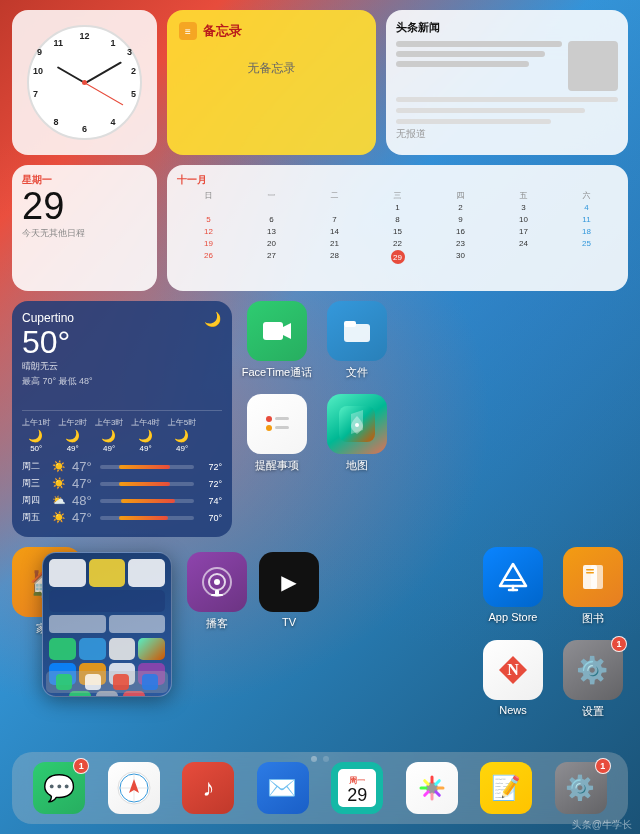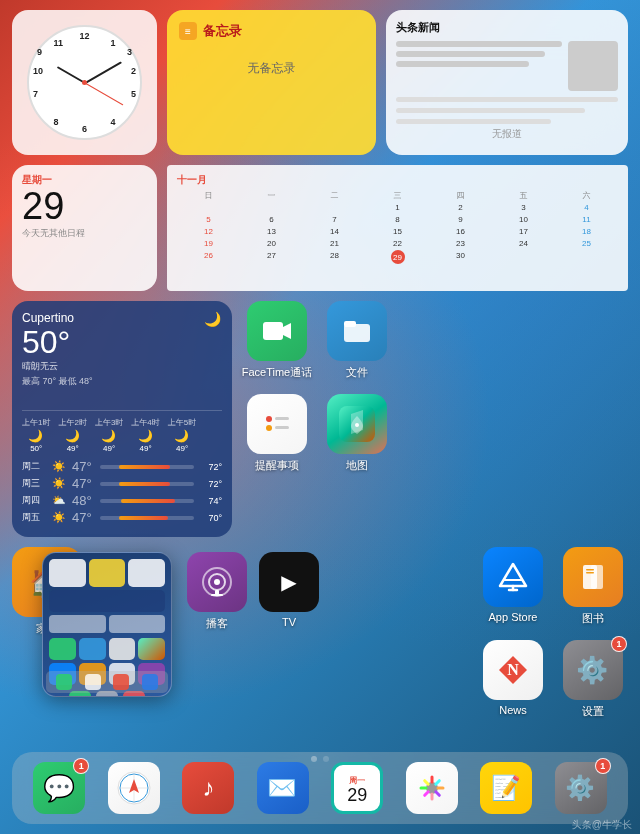--- a/index.html
+++ b/index.html
@@ -185,21 +185,21 @@
     .news-line2 {
       height: 5px;
       background: #ddd;
       border-radius: 3px;
       margin-bottom: 3px;
       margin-top: 6px;
     }
     .news-no-report {
       font-size: 10px;
       color: #999;
-      text-align: center;
+      text-align: left;
       margin-top: 2px;
     }
 
     
     .widgets-row2 {
       display: flex;
       gap: 10px;
       margin-bottom: 10px;
       height: 126px;
     }
@@ -223,21 +223,21 @@
     }
     .cal-no-event {
       font-size: 9px;
       color: #888;
       margin-top: 2px;
     }
 
     .widget-calendar-grid {
       flex: 1;
       background: rgba(255,255,255,0.88);
-      border-radius: 4px;
+      border-radius: 16px;
       padding: 8px 10px;
     }
     .cal-grid-month {
       display: flex;
       justify-content: space-between;
       margin-bottom: 3px;
     }
     .cal-month-label {
       font-size: 10px;
       font-weight: 600;
@@ -838,21 +838,21 @@
     <div class="dock-icon bg-music">
       <span style="font-size:24px;color:white;">♪</span>
     </div>
   </div>
   <div class="dock-item">
     <div class="dock-icon bg-mail">
       <span style="font-size:24px;">✉️</span>
     </div>
   </div>
   <div class="dock-item">
-    <div class="dock-icon bg-calendar" style="flex-direction:column;border:3px solid #14b8a6;">
+    <div class="dock-icon bg-calendar" style="flex-direction:column;border:7px solid #14b8a6;">
       <span style="font-size:8px;color:#e74c3c;font-weight:600;margin-top:2px;">周一</span>
       <span style="font-size:18px;font-weight:300;color:#111;line-height:1;">29</span>
     </div>
   </div>
   <div class="dock-item">
     <div class="dock-icon bg-photos">
       <svg width="34" height="34" viewBox="0 0 34 34">
         <circle cx="17" cy="17" r="6" fill="#999"></circle>
         <path d="M17 6 L17 11" stroke="#f44" stroke-width="3" stroke-linecap="round"></path>
         <path d="M17 23 L17 28" stroke="#f9a" stroke-width="3" stroke-linecap="round"></path>

